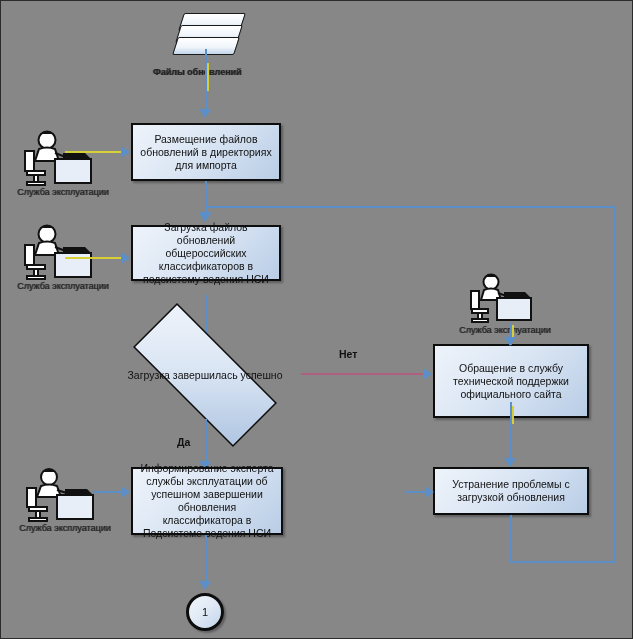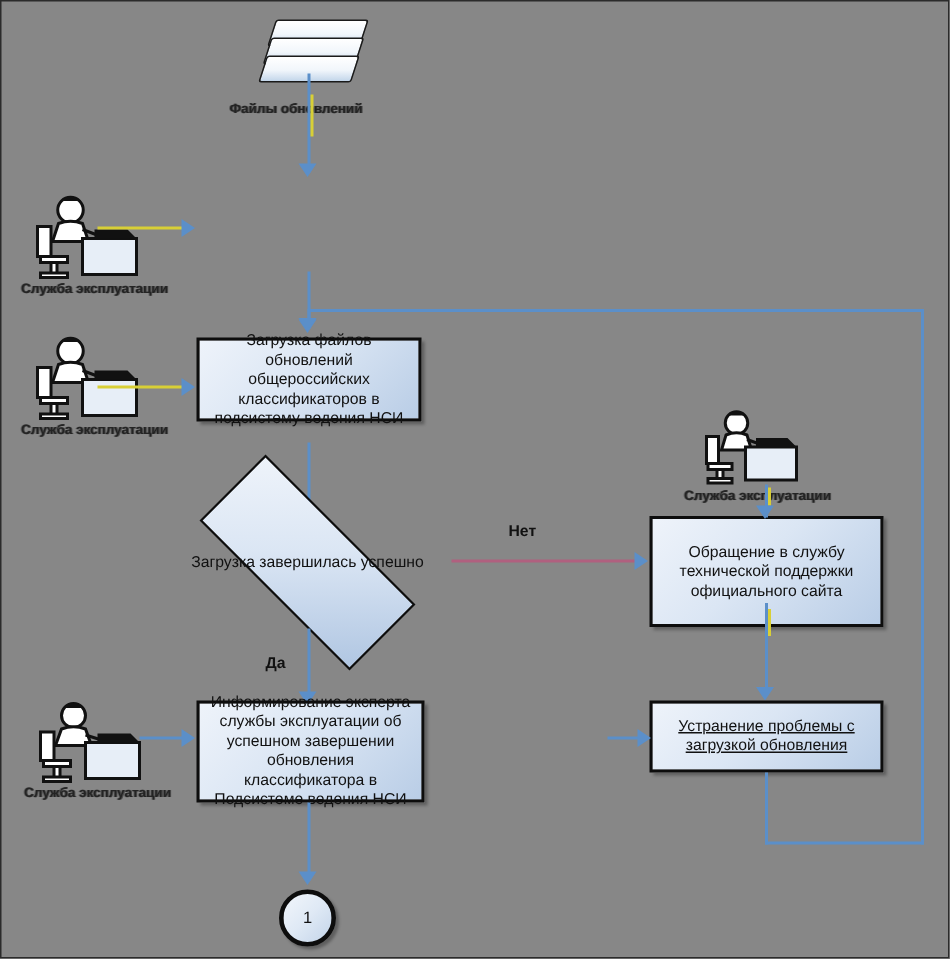--- a/index.html
+++ b/index.html
@@ -78,21 +78,21 @@
     position:absolute;font-size:10.5px;font-weight:bold;color:#111;
   }
 
   
   .actor{position:absolute;}
   .actor .fig{position:absolute;inset:0;}
   .actor .lbl{
     position:absolute;
     top:58px;left:50%;transform:translateX(-50%);
     white-space:nowrap;
-    font-size:9px;color:#1c1c1c;font-weight:bold;
+    font-size:9px;color:#1c1c1c;font-weight:normal;
     text-shadow:0.7px 0 0 rgba(60,60,60,.85), -0.7px 0 0 rgba(60,60,60,.55);
     opacity:.92;
     text-align:center;
   }
   .actor .lbl.two{white-space:normal;width:92px;line-height:11px;}
 
   
   .docstack{position:absolute;}
   .docstack .sheet{
     position:absolute;
@@ -118,20 +118,23 @@
     <div class="sheet" style="left:8px;top:0px;"></div>
     <div class="sheet" style="left:5px;top:12px;"></div>
     <div class="sheet" style="left:2px;top:24px;"></div>
   </div>
   <div class="doclabel" style="left:152px;top:66px;">Файлы обновлений</div>
 
   <div class="ln v" style="left:204px;top:48px;height:66px;"></div>
   <div class="ln v yellow" style="left:206px;top:62px;height:28px;"></div>
   <div class="arrow down" style="left:198px;top:108px;"></div>
 
+  <div class="proc" style="left:130px;top:122px;width:150px;height:58px;">
+    <span>Размещение файлов обновлений в директориях для импорта</span>
+  </div>
 
   <div class="actor" style="left:14px;top:128px;width:96px;height:72px;">
     <div class="fig">
       <svg width="96" height="60" viewBox="0 0 96 60">
 
         <circle cx="32" cy="11" r="8.5" fill="#ffffff" stroke="#111" stroke-width="2"></circle>
         <path d="M25 5 q7 -6 14 0" fill="#111"></path>
 
         <path d="M24 20 q8 -3 16 0 l4 12 -24 0 z" fill="#ffffff" stroke="#111" stroke-width="2"></path>
 
@@ -219,21 +222,21 @@
   </div>
 
   <div class="ln v" style="left:509px;top:322px;height:22px;"></div>
   <div class="ln v yellow" style="left:511px;top:324px;height:12px;"></div>
   <div class="arrow down" style="left:503px;top:336px;"></div>
 
   <div class="ln v" style="left:509px;top:401px;height:62px;"></div>
   <div class="ln v yellow" style="left:511px;top:405px;height:18px;"></div>
   <div class="arrow down" style="left:503px;top:457px;"></div>
 
-  <div class="proc" style="left:432px;top:466px;width:156px;height:48px;text-decoration:underline;">
+  <div class="proc" style="left:432px;top:466px;width:156px;height:48px;">
     <span>Устранение проблемы с загрузкой обновления</span>
   </div>
 
   <div class="ln h" style="left:404px;top:490px;width:26px;"></div>
   <div class="arrow right" style="left:424px;top:485px;"></div>
 
   <div class="proc" style="left:130px;top:466px;width:152px;height:68px;">
     <span>Информирование эксперта службы эксплуатации об успешном завершении обновления классификатора в Подсистеме ведения НСИ</span>
   </div>
 

